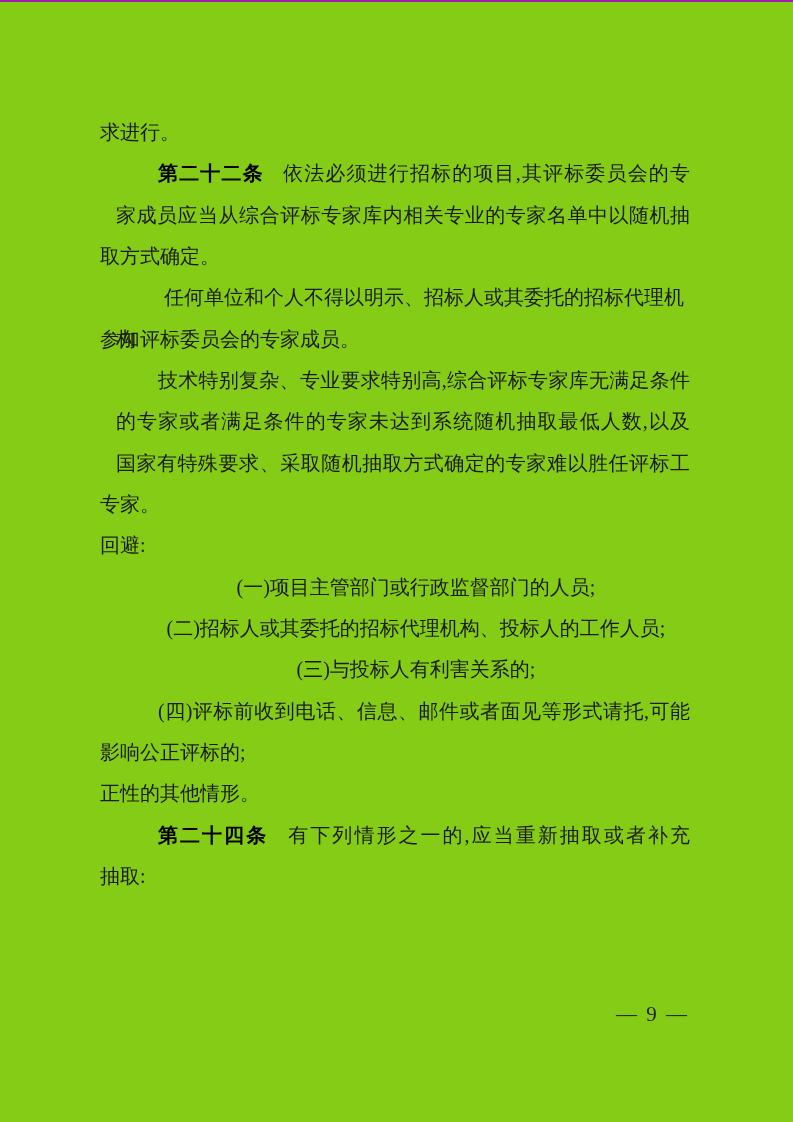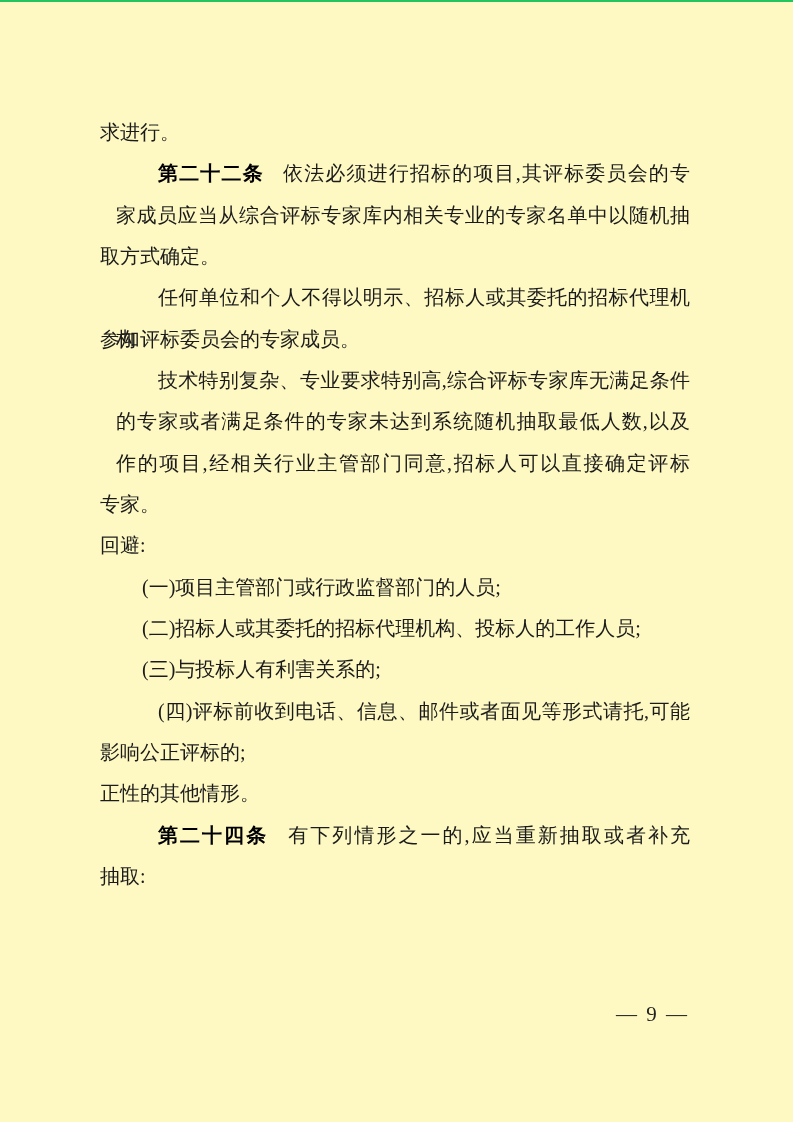--- a/index.html
+++ b/index.html
@@ -6,22 +6,22 @@
   body {
     width: 793px;
     height: 1122px;
     background: #ffffff;
     position: relative;
     overflow: hidden;
   }
   .page {
     position: absolute;
     inset: 0;
-    background: #fef9c3;
-    border-top: 2px solid #22c55e;
+    background: #84cc16;
+    border-top: 2px solid #a21caf;
   }
   .content {
     position: absolute;
     left: 100px;
     top: 110px;
     width: 590px;
   }
   .line {
     font-family: "Liberation Serif", "DejaVu Serif", serif;
     font-size: 20px;
@@ -29,21 +29,21 @@
     line-height: 41.34px;
     color: #1b1b1b;
     white-space: nowrap;
   }
   .just {
     white-space: normal;
     text-align: justify;
     text-align-last: justify;
     margin-left: 16px;
   }
-  .ind { text-indent: 42px; }
+  .ind { text-indent: 42px; text-align: center; }
   .b {
     font-weight: 700;
     font-family: "Liberation Sans", "DejaVu Sans", sans-serif;
     color: #000000;
   }
   .hgap { display: inline-block; width: 18px; }
   .page-number {
     position: absolute;
     top: 1000px;
     right: 104px;
@@ -68,22 +68,22 @@
     <div class="line"><span>取方式确定。</span></div>
 
     <div class="line ind just"><span>任何单位和个人不得以明示、招标人或其委托的招标代理机构</span></div>
 
     <div class="line"><span>参加评标委员会的专家成员。</span></div>
 
     <div class="line ind just"><span>技术特别复杂、专业要求特别高,综合评标专家库无满足条件</span></div>
 
     <div class="line just"><span>的专家或者满足条件的专家未达到系统随机抽取最低人数,以及</span></div>
 
+    <div class="line just"><span>国家有特殊要求、采取随机抽取方式确定的专家难以胜任评标工</span></div>
 
-    <div class="line just"><span>作的项目,经相关行业主管部门同意,招标人可以直接确定评标</span></div>
 
     <div class="line"><span>专家。</span></div>
 
 
     <div class="line"><span>回避:</span></div>
 
     <div class="line ind"><span>(一)项目主管部门或行政监督部门的人员;</span></div>
 
     <div class="line ind"><span>(二)招标人或其委托的招标代理机构、投标人的工作人员;</span></div>
 

